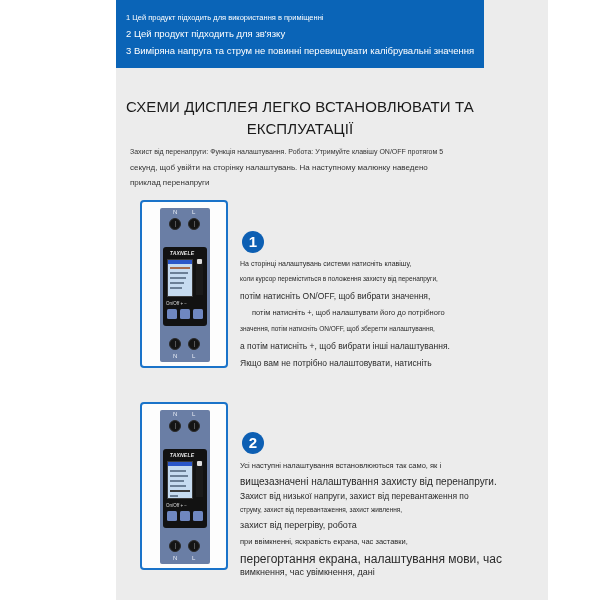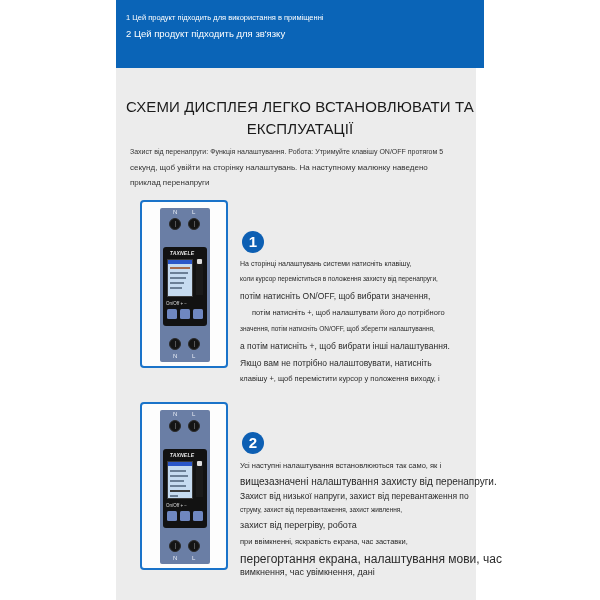--- a/index.html
+++ b/index.html
@@ -1,19 +1,19 @@
 <!DOCTYPE html>
 <html><head>
 <meta charset="utf-8">
 <style>
   * { box-sizing: border-box; margin: 0; padding: 0; }
   html, body { width: 600px; height: 600px; background: #ffffff; overflow: hidden; }
   body { font-family: "Liberation Sans", "DejaVu Sans", sans-serif; color: #222; position: relative; }
 
-  .page { position: absolute; left: 116px; top: 0; width: 360px; height: 600px; background: #ececec; }
+  .page { position: absolute; left: 116px; top: 0; width: 432px; height: 600px; background: #ececec; }
 
   .banner { position: absolute; left: 0; top: 0; width: 368px; height: 68px; background: #0a64b7; color: #fff; }
   .banner .l1 { position: absolute; left: 10px; top: 13px; font-size: 7.5px; }
   .banner .l2 { position: absolute; left: 10px; top: 28px; font-size: 9.5px; }
   .banner .l3 { position: absolute; left: 10px; top: 45px; font-size: 9.5px; }
 
   .title { position: absolute; left: 0; width: 368px; text-align: center; font-size: 15px; color: #1b1b1b; letter-spacing: 0.1px; }
   .title.t1 { top: 92px; margin-top: 6px; }
   .title.t2 { top: 120px; }
 
@@ -47,20 +47,21 @@
   .line { position: absolute; left: 124px; white-space: nowrap; color: #2a2a2a; }
 </style>
 </head>
 <body>
 
 <div class="page">
 
   <div class="banner">
     <div class="l1">1 Цей продукт підходить для використання в приміщенні</div>
     <div class="l2">2 Цей продукт підходить для зв'язку</div>
+    <div class="l3">3 Виміряна напруга та струм не повинні перевищувати калібрувальні значення</div>
   </div>
 
   <div class="title t1">СХЕМИ ДИСПЛЕЯ ЛЕГКО ВСТАНОВЛЮВАТИ ТА</div>
   <div class="title t2">ЕКСПЛУАТАЦІЇ</div>
 
   <div class="intro i1">Захист від перенапруги: Функція налаштування. Робота: Утримуйте клавішу ON/OFF протягом 5</div>
   <div class="intro i2">секунд, щоб увійти на сторінку налаштувань. На наступному малюнку наведено</div>
   <div class="intro i3">приклад перенапруги</div>
 
   <div class="device-card c1">
@@ -96,21 +97,20 @@
 
   <div class="step-num s1">1</div>
 
   <div class="line" style="top:260px;font-size:7px;">На сторінці налаштувань системи натисніть клавішу,</div>
   <div class="line" style="top:275px;font-size:6.5px;">коли курсор переміститься в положення захисту від перенапруги,</div>
   <div class="line" style="top:291px;font-size:8.5px;text-align:center;">потім натисніть ON/OFF, щоб вибрати значення,</div>
   <div class="line" style="top:308px;font-size:7.5px;padding-left:12px;">потім натисніть +, щоб налаштувати його до потрібного</div>
   <div class="line" style="top:325px;font-size:6.5px;">значення, потім натисніть ON/OFF, щоб зберегти налаштування,</div>
   <div class="line" style="top:341px;font-size:8.5px;">а потім натисніть +, щоб вибрати інші налаштування.</div>
   <div class="line" style="top:358px;font-size:8.5px;">Якщо вам не потрібно налаштовувати, натисніть</div>
-  <div class="line" style="top:374px;font-size:7.5px;">клавішу +, щоб перемістити курсор у положення виходу, і</div>
 
   <div class="device-card c2">
     <div class="din">
       <span class="term-label" style="left:13px;top:1px;">N</span>
       <span class="term-label" style="left:32px;top:1px;">L</span>
       <div class="screw" style="left:9px;top:10px;"></div>
       <div class="screw" style="left:28px;top:10px;"></div>
       <div class="panel">
         <div class="brand">TAXNELE</div>
         <div class="lcd">

